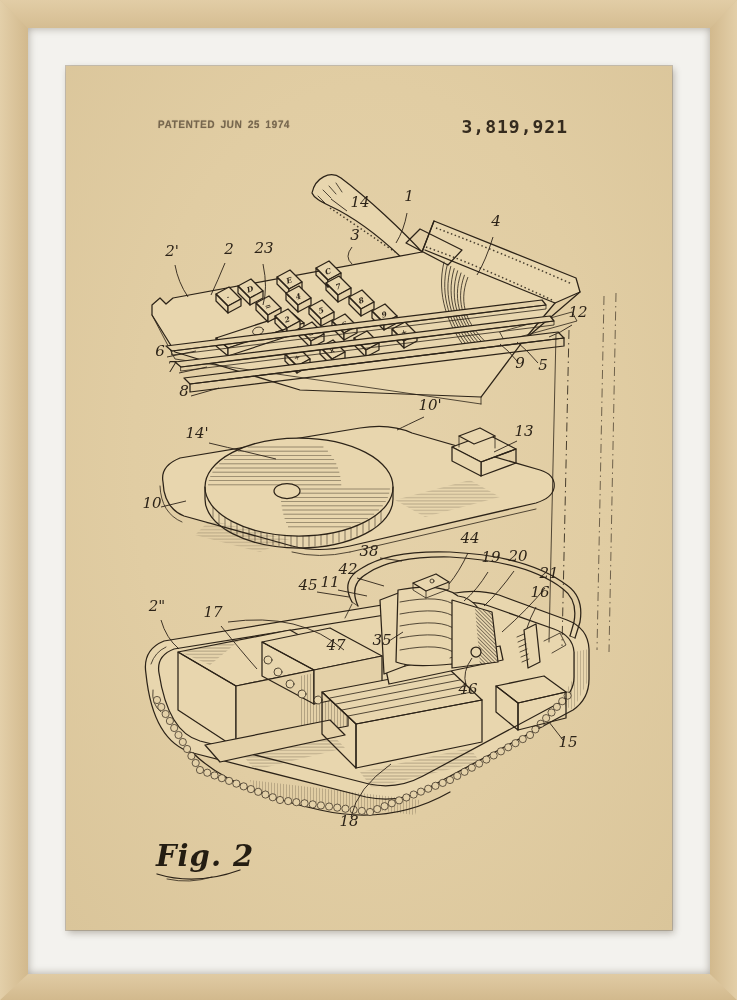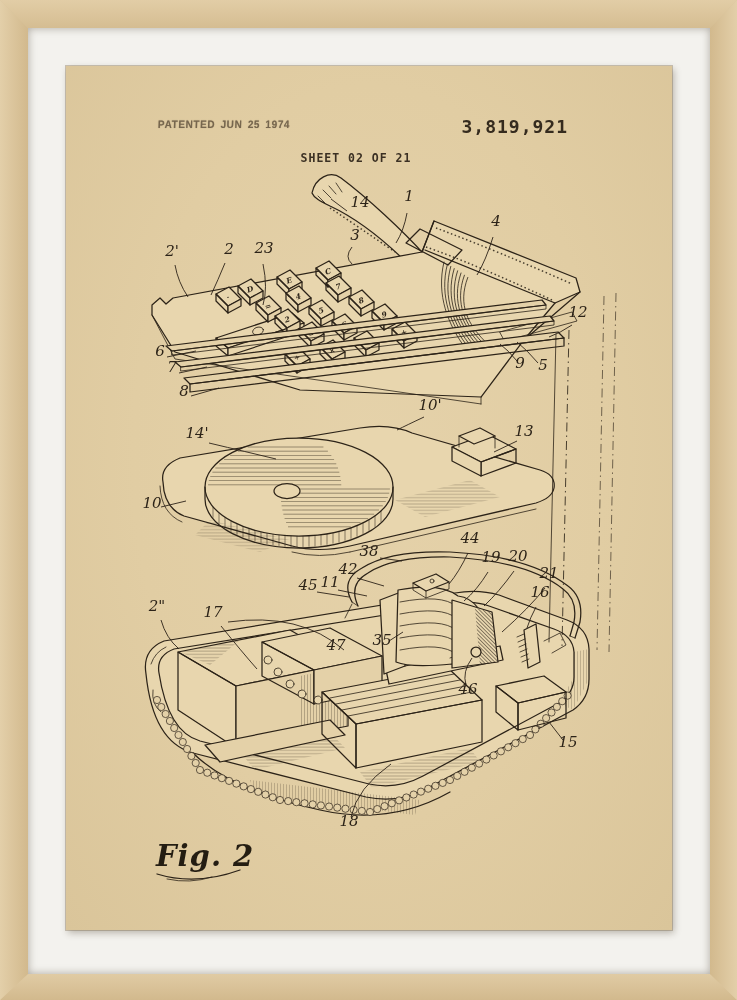--- a/index.html
+++ b/index.html
@@ -54,21 +54,20 @@
 <div class="scene">
   <div class="wood top grain-h"></div>
   <div class="wood bottom grain-h"></div>
   <div class="wood left grain-v"></div>
   <div class="wood right grain-v"></div>
 
   <div class="mat">
     <div class="paper">
       <div class="stamp">PATENTED JUN 25 1974</div>
       <div class="patnum">3,819,921</div>
-      <div class="sheet">SHEET 02 OF 21</div>
 
       <svg id="fig-svg" class="fig" viewBox="66 166 606 790">
         <defs>
           <pattern id="hv" width="3" height="3" patternUnits="userSpaceOnUse">
             <path d="M1.5,0 V3" stroke="#2c2318" stroke-width="0.55"></path>
           </pattern>
           <pattern id="hh" width="3.2" height="3.2" patternUnits="userSpaceOnUse">
             <path d="M0,1.6 H3.2" stroke="#2c2318" stroke-width="0.55"></path>
           </pattern>
           <pattern id="hd" width="2.6" height="2.6" patternUnits="userSpaceOnUse" patternTransform="rotate(45)">

